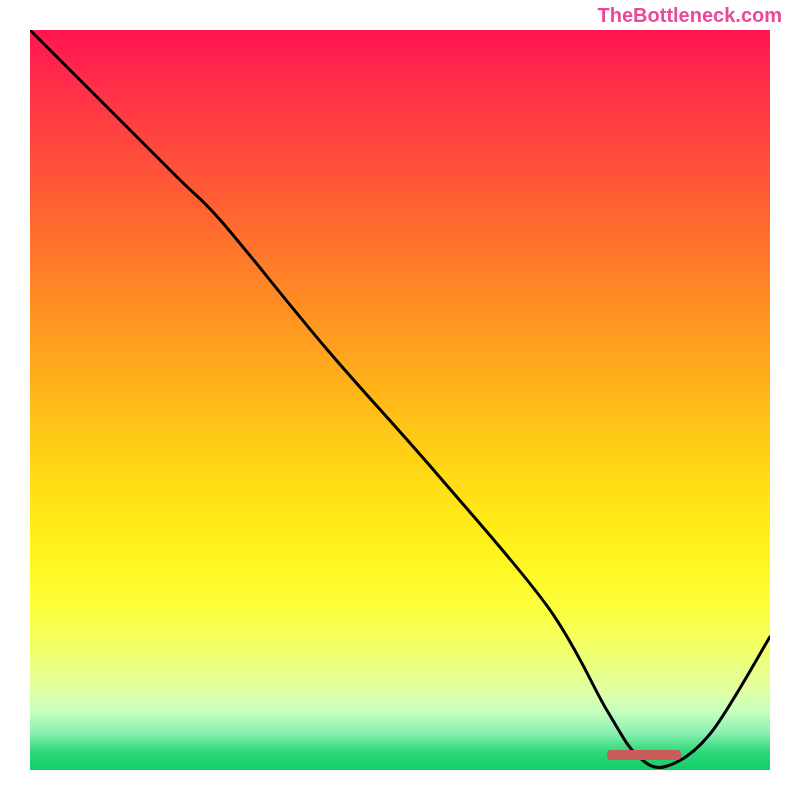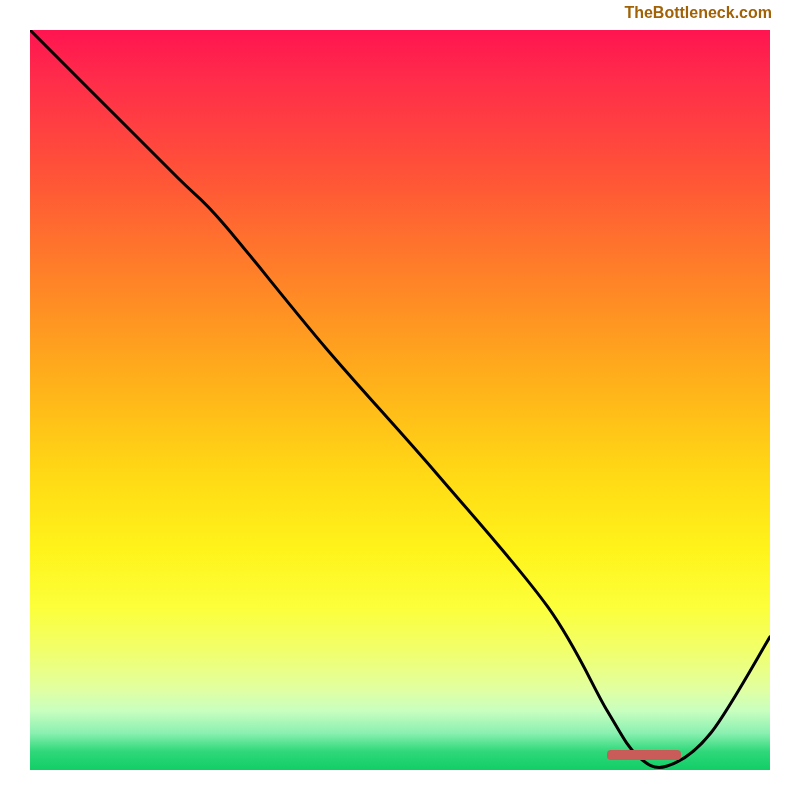--- a/index.html
+++ b/index.html
@@ -12,24 +12,24 @@
   }
   .container {
     position: relative;
     width: 800px;
     height: 800px;
     background: #ffffff;
   }
   .watermark {
     position: absolute;
     top: 4px;
-    right: 28px;
-    font-size: 16px;
+    right: 18px;
+    font-size: 20px;
     font-weight: 600;
-    color: #a16207;
+    color: #ec4899;
     letter-spacing: 0px;
     z-index: 10;
   }
   .plot {
     position: absolute;
     left: 30px;
     top: 30px;
     width: 740px;
     height: 740px;
     background: #11ce66; 

